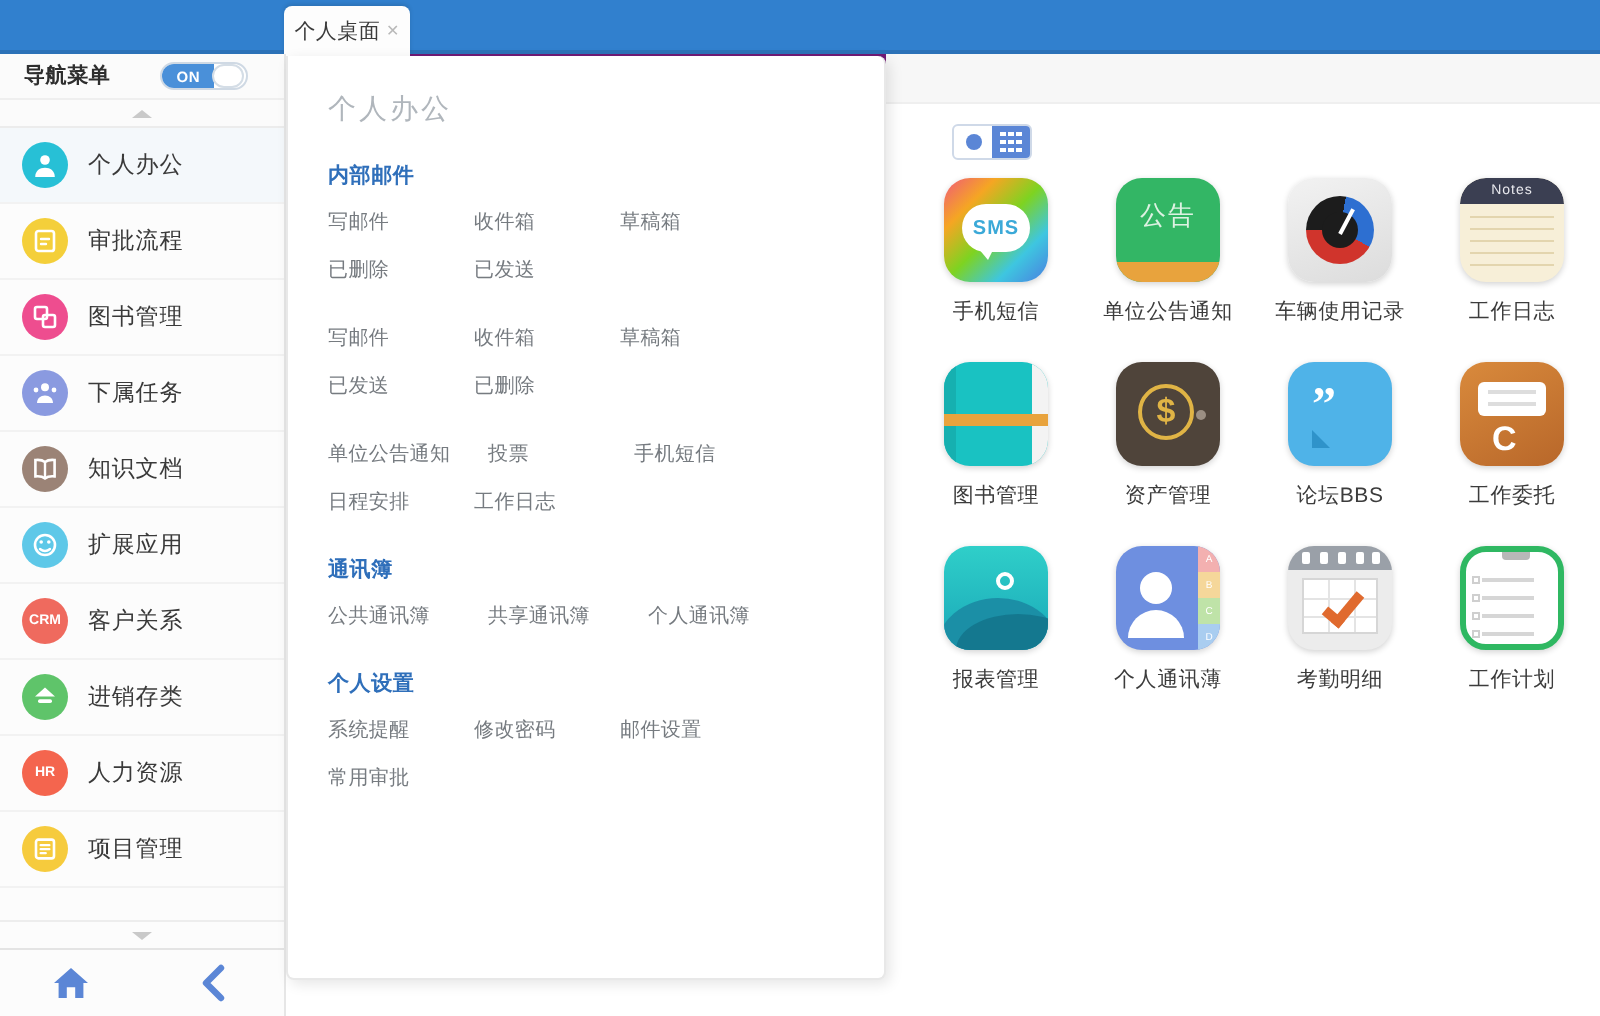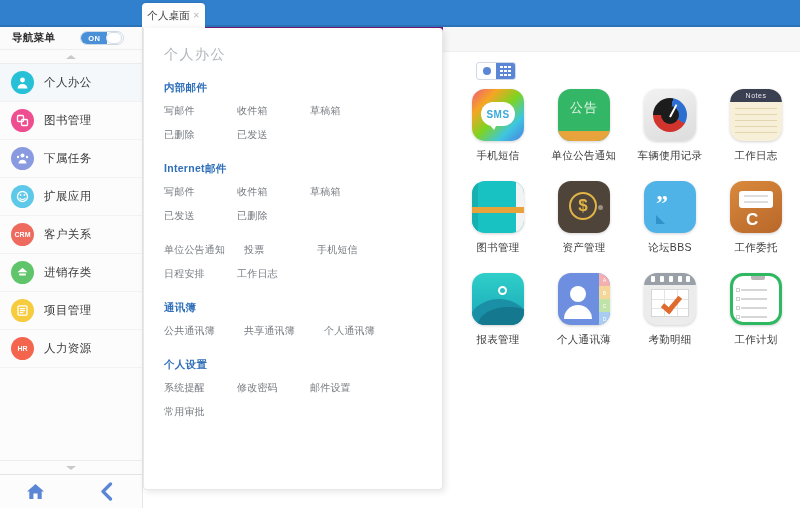--- a/index.html
+++ b/index.html
@@ -325,40 +325,58 @@
         <div class="nav-item active">
           <div class="nav-icon" style="background: rgb(39, 192, 214);">
             <svg width="13" height="13" viewBox="0 0 13 13">
               <circle cx="6.5" cy="4" r="2.4" fill="#fff"></circle>
               <path d="M1.6 12.5c0-3 2.2-4.6 4.9-4.6s4.9 1.6 4.9 4.6z" fill="#fff"></path>
             </svg>
           </div>
           <span class="nav-label">个人办公</span>
         </div>
         <div class="nav-item">
+          <div class="nav-icon" style="background: rgb(244, 207, 58);">
+            <svg width="13" height="13" viewBox="0 0 13 13">
+              <rect x="2" y="1.5" width="9" height="10" rx="1.3" fill="none" stroke="#fff" stroke-width="1.3"></rect>
+              <path d="M4.5 5.5h4M4.5 8h2.5" stroke="#fff" stroke-width="1.2" stroke-linecap="round"></path>
+            </svg>
+          </div>
+          <span class="nav-label">审批流程</span>
+        </div>
+        <div class="nav-item">
           <div class="nav-icon" style="background: rgb(238, 77, 143);">
             <svg width="13" height="13" viewBox="0 0 13 13">
               <rect x="1.5" y="1.5" width="6" height="6" rx="1" fill="none" stroke="#fff" stroke-width="1.3"></rect>
               <rect x="5.5" y="5.5" width="6" height="6" rx="1" fill="none" stroke="#fff" stroke-width="1.3"></rect>
             </svg>
           </div>
           <span class="nav-label">图书管理</span>
         </div>
         <div class="nav-item">
           <div class="nav-icon" style="background: rgb(138, 154, 224);">
             <svg width="13" height="13" viewBox="0 0 13 13">
               <circle cx="6.5" cy="3.6" r="2" fill="#fff"></circle>
               <path d="M2.5 11.5c0-2.4 1.8-3.8 4-3.8s4 1.4 4 3.8z" fill="#fff"></path>
               <circle cx="2" cy="5" r="1.2" fill="#fff"></circle>
               <circle cx="11" cy="5" r="1.2" fill="#fff"></circle>
             </svg>
           </div>
           <span class="nav-label">下属任务</span>
         </div>
         <div class="nav-item">
+          <div class="nav-icon" style="background: rgb(155, 131, 118);">
+            <svg width="13" height="13" viewBox="0 0 13 13">
+              <path d="M6.5 3c-1.3-1-3-1.2-4.8-1v8.2c1.8-.2 3.5 0 4.8 1 1.3-1 3-1.2 4.8-1V2c-1.8-.2-3.5 0-4.8 1z" fill="none" stroke="#fff" stroke-width="1.3"></path>
+              <path d="M6.5 3v8.2" stroke="#fff" stroke-width="1.2"></path>
+            </svg>
+          </div>
+          <span class="nav-label">知识文档</span>
+        </div>
+        <div class="nav-item">
           <div class="nav-icon" style="background: rgb(94, 200, 232);">
             <svg width="13" height="13" viewBox="0 0 13 13">
               <circle cx="6.5" cy="6.5" r="5" fill="none" stroke="#fff" stroke-width="1.3"></circle>
               <circle cx="4.6" cy="5" r="0.9" fill="#fff"></circle>
               <circle cx="8.4" cy="5" r="0.9" fill="#fff"></circle>
               <path d="M4 8.5q2.5 2 5 0" stroke="#fff" stroke-width="1.2" fill="none" stroke-linecap="round"></path>
             </svg>
           </div>
           <span class="nav-label">扩展应用</span>
         </div>
@@ -369,31 +387,31 @@
         <div class="nav-item">
           <div class="nav-icon" style="background: rgb(95, 196, 106);">
             <svg width="13" height="13" viewBox="0 0 13 13">
               <path d="M6.5 1.8 L11.5 6.2 L1.5 6.2 Z" fill="#fff"></path>
               <rect x="3" y="7.6" width="7" height="1.9" rx=".9" fill="#fff"></rect>
             </svg>
           </div>
           <span class="nav-label">进销存类</span>
         </div>
         <div class="nav-item">
+          <div class="nav-icon" style="background: rgb(244, 101, 78);">HR</div>
+          <span class="nav-label">人力资源</span>
+        </div>
+        <div class="nav-item">
           <div class="nav-icon" style="background: rgb(246, 203, 61);">
             <svg width="13" height="13" viewBox="0 0 13 13">
               <rect x="2" y="1.8" width="9" height="9.4" rx="1.2" fill="none" stroke="#fff" stroke-width="1.3"></rect>
               <path d="M4.3 4.6h4.4M4.3 6.6h4.4M4.3 8.6h2.6" stroke="#fff" stroke-width="1.1" stroke-linecap="round"></path>
             </svg>
           </div>
           <span class="nav-label">项目管理</span>
-        </div>
-        <div class="nav-item">
-          <div class="nav-icon" style="background: rgb(244, 101, 78);">HR</div>
-          <span class="nav-label">人力资源</span>
         </div>
       </div>
 
     <div class="sidebar-bottom-chev">
       <div class="chev-down"></div>
     </div>
 
     <div class="sidebar-footer">
       <div class="footer-btn">
         <svg width="19" height="17" viewBox="0 0 19 17">
@@ -415,21 +433,20 @@
           <div class="group-title">内部邮件</div>
           <div class="links">
             <div class="link">写邮件</div>
             <div class="link">收件箱</div>
             <div class="link">草稿箱</div>
             <div class="link">已删除</div>
             <div class="link">已发送</div>
           </div>
         </div>
         <div class="group">
-          <div class="group-title">Internet邮件</div>
           <div class="links">
             <div class="link">写邮件</div>
             <div class="link">收件箱</div>
             <div class="link">草稿箱</div>
             <div class="link">已发送</div>
             <div class="link">已删除</div>
           </div>
         </div>
         <div class="group">
           <div class="links">

